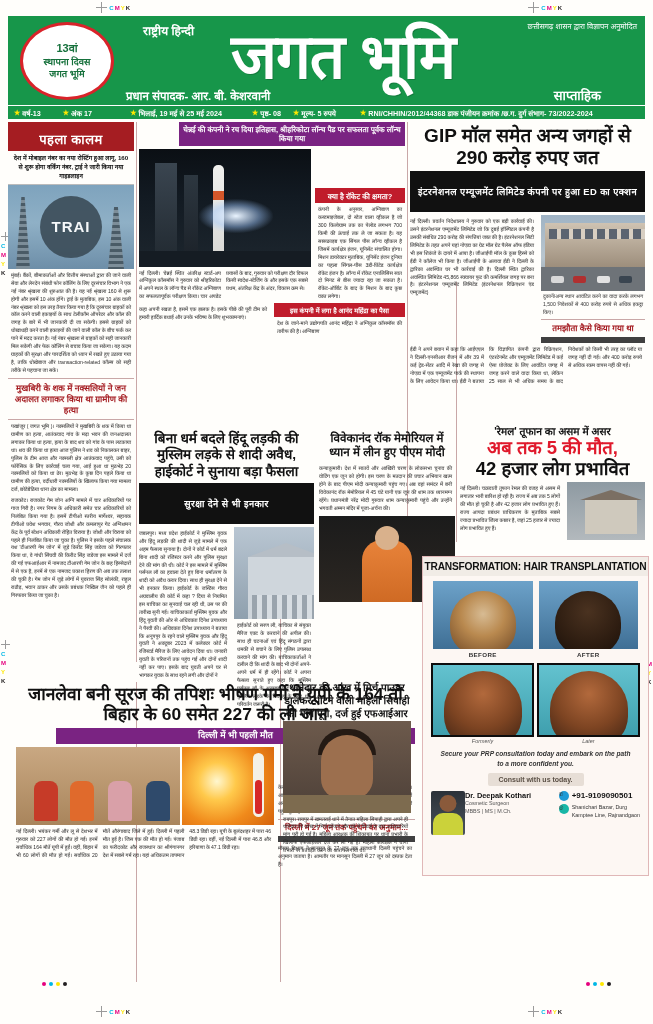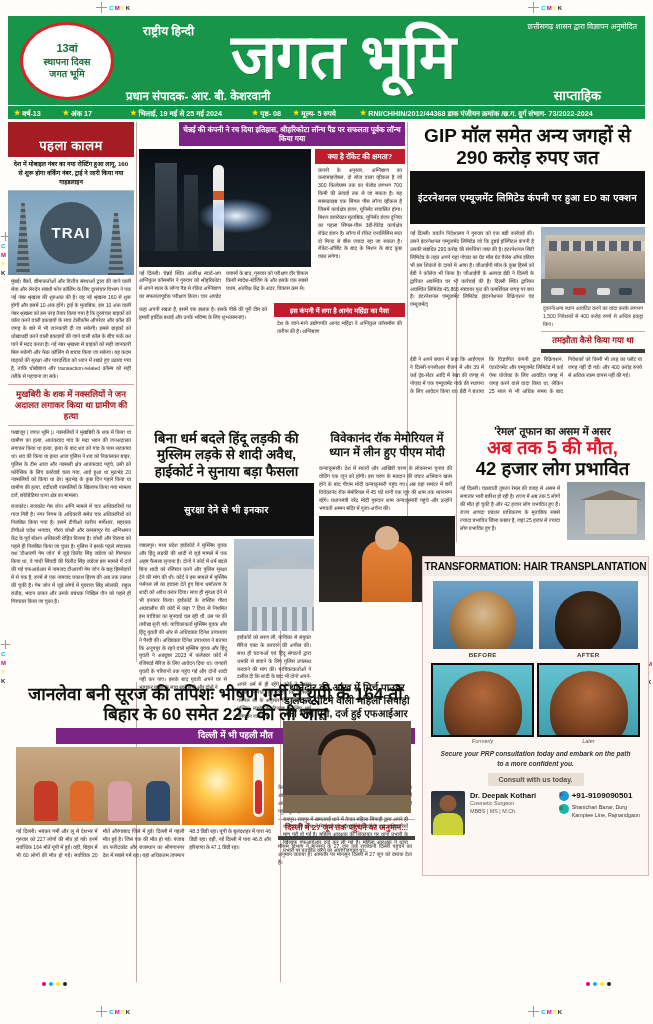--- a/index.html
+++ b/index.html
@@ -70,21 +70,21 @@
   .infobar .sp5{ margin-left:12px; } .infobar .sp6{ margin-left:24px; }
 
   
   .body-area{ position:absolute; left:8px; top:122px; width:637px; height:868px; }
   .col-rule{ position:absolute; background:#c9a7a7; width:1px; }
 
   
   .firstcol{ position:absolute; left:0; top:0; width:126px; }
   .fc-head{
     background:#a51d22; color:#fff; text-align:center; font-size:13px; font-weight:bold;
-    padding:14px 0 3px; letter-spacing:.5px;
+    padding:8px 0 3px; letter-spacing:.5px;
   }
   .fc-sub{ font-size:6.2px; font-weight:bold; color:#111; text-align:center;
            line-height:1.45; padding:3px 3px 3px; border-bottom:1px solid #bbb;}
   .photo{ background:#6b7a86; position:relative; overflow:hidden; }
   .trai-img{
     height:84px; background:linear-gradient(#7ea3bd 0%,#8fb0c6 45%,#6d8ea8 100%);
     display:flex; align-items:center; justify-content:center; position:relative;
   }
   .trai-img:before{
     content:""; position:absolute; left:8px; bottom:0; width:14px; height:72px;
@@ -112,21 +112,21 @@
     border-bottom:1px solid #c9a7a7; margin-top:3px;
   }
 
   
   .lead{ position:absolute; left:131px; top:0; width:266px; }
   .lead-hl{ font-size:19.5px; font-weight:bold; color:#111; text-align:center;
             line-height:1.12; padding:4px 0 3px; letter-spacing:-.3px;}
   .bar-purple{ background:#7a2382; color:#fff; font-size:7.4px; font-weight:bold;
                text-align:center; padding:2.5px 3px; line-height:1.25;margin-left:40px;}
   .bar-black{ background:#111; color:#fff; font-size:9.4px; font-weight:bold;
-              text-align:center; padding:20px 3px; letter-spacing:.4px;}
+              text-align:center; padding:14px 3px; letter-spacing:.4px;}
   .bar-red{ background:#c01c2b; color:#fff; font-size:7.4px; font-weight:bold;
             text-align:center; padding:2.5px 3px;}
   .rocket-img{
     height:118px; background:linear-gradient(#0b0f14 0%,#121a22 40%,#1d262e 100%);
     position:relative; overflow:hidden;
   }
   .rocket-img .tower{ position:absolute; left:16px; bottom:0; width:22px; height:104px;
                       background:linear-gradient(#3a4550,#20282f); }
   .rocket-img .tower2{ position:absolute; left:45px; bottom:0; width:14px; height:92px;
                       background:linear-gradient(#2d3740,#1a2027); }
@@ -147,21 +147,21 @@
   }
   .mall-img .bld{ position:absolute; left:4px; top:8px; width:126px; height:44px;
                   background:linear-gradient(#cfc3b2,#9d8e7c); }
   .mall-img .bld:after{ content:""; position:absolute; inset:6px 4px auto 4px; height:10px;
                   background:repeating-linear-gradient(90deg,#5b6470 0 8px,#d8cfc2 8px 12px); }
   .mall-img .road{ position:absolute; left:0; bottom:0; width:100%; height:24px; background:#6e7378;}
   .mall-img .car{ position:absolute; bottom:8px; width:13px; height:7px; border-radius:2px; background:#d9d9d9;}
   .cap{ font-size:5.1px; line-height:1.5; color:#333; padding:2px 2px 0; text-align:justify;}
   .midhead-red{ font-size:8.4px; font-weight:bold; color:#a51d22; text-align:center;
                 line-height:1.3; padding:3px 2px; border-top:1px solid #c9a7a7;
-                border-bottom:4px solid #404040; margin-top:3px;}
+                border-bottom:6px solid #404040; margin-top:3px;}
 
   
   .t2{ position:absolute; left:131px; top:306px; width:175px; }
   .t2-hl{ font-size:13.6px; font-weight:bold; color:#111; text-align:center; line-height:1.2; padding:3px 0;}
   .t2b{ position:absolute; left:311px; top:306px; width:136px; }
   .t2b-hl{ font-size:11.6px; font-weight:bold; color:#111; text-align:center; line-height:1.22; padding:3px 0;}
   .t2c{ position:absolute; left:452px; top:300px; width:185px; }
   .t2c-kicker{ font-size:10.4px; font-weight:bold; color:#111; text-align:center; padding:2px 0 0;}
   .t2c-hl-red{ font-size:18.5px; font-weight:bold; color:#e0192b; text-align:center; line-height:1.12; }
   .t2c-hl{ font-size:18.5px; font-weight:bold; color:#111; text-align:center; line-height:1.12; }
@@ -220,21 +220,21 @@
   .ad-pair2{ display:flex; gap:3px; padding:5px 8px 0; }
   .ad-ph2{ flex:1; height:74px; background:linear-gradient(#63c2cf,#3f9fae); position:relative; overflow:hidden; border:2px solid #0d0d0d;}
   .ad-ph2 .head{ position:absolute; left:50%; transform:translateX(-50%); bottom:-12px; width:78px; height:76px;
                  border-radius:50% 50% 40% 40%; background:radial-gradient(circle at 50% 30%,#b2693c 0%,#7d4422 52%,#3a2012 100%);}
   .ad-sublbl{ display:flex; gap:3px; padding:1px 8px 0; font-size:5.4px; font-style:italic; color:#555;}
   .ad-sublbl div{ flex:1; text-align:center; }
   .ad-tag{ font-size:6.6px; font-style:italic; font-weight:bold; color:#333; text-align:center;
            line-height:1.45; padding:5px 14px 3px;}
   .ad-cta{ margin:2px auto 0; width:96px; background:#e7ded6; color:#5b5046; font-size:7px;
            font-weight:bold; text-align:center; padding:3px 0; border-radius:2px;}
-  .ad-foot{ display:flex; align-items:flex-start; padding:5px 8px 0; gap:5px;}
+  .ad-foot{ display:flex; align-items:flex-start; padding:5px 8px 0; }
   .ad-doc{ width:34px; height:44px; background:linear-gradient(#2b3138,#4a535c); position:relative; border-radius:2px; overflow:hidden;}
   .ad-doc:before{ content:""; position:absolute; left:50%; transform:translateX(-50%); top:4px; width:17px; height:17px;
                   border-radius:50%; background:#8a5a3b; }
   .ad-doc:after{ content:""; position:absolute; left:50%; transform:translateX(-50%); bottom:0; width:30px; height:22px;
                   border-radius:10px 10px 0 0; background:#cbd23a; }
   .ad-docinfo b{ display:block; font-size:7.4px; color:#111; }
   .ad-docinfo span{ display:block; font-size:5.4px; color:#555; line-height:1.45; }
   .ad-contact{ margin-left:auto; }
   .ad-row{ display:flex; align-items:flex-start; gap:3px; margin-bottom:3px; }
   .ad-ic{ width:10px; height:10px; border-radius:50%; background:#1f9ad6; color:#fff; font-size:6px;
@@ -375,21 +375,21 @@
         <div class="trai-disc">TRAI</div>
       </div>
       <div class="bodytext">मुंबई। बैंकों, बीमाकर्ताओं और वित्तीय संस्थाओं द्वारा की जाने वाली सेवा और लेनदेन संबंधी फोन कॉलिंग के लिए दूरसंचार विभाग ने एक नई नंबर श्रृंखला की शुरुआत की है। यह नई श्रृंखला 160 से शुरू होगी और इसमें 10 अंक होंगे। ट्राई के मुताबिक, इस 10 अंक वाली नंबर श्रृंखला को इस तरह तैयार किया गया है कि दूरसंचार ग्राहकों को कॉल करने वाली इकाइयों के साथ टेलीकॉम ऑपरेटर और कॉल की जगह के बारे में भी जानकारी दी जा सकेगी। इससे ग्राहकों को धोखाधड़ी करने वाली इकाइयों की जाने वाली कॉल के बीच फर्क कर पाने में मदद करता है। नई नंबर श्रृंखला से ग्राहकों को सही जानकारी मिल सकेगी और फेक कॉलिंग से बचाव किया जा सकेगा। यह कदम ग्राहकों की सुरक्षा और पारदर्शिता को ध्यान में रखते हुए उठाया गया है, ताकि धोखेबाज और transaction-related कॉल्स को सही तरीके से पहचाना जा सके।</div>
       <div class="fc-midhead">मुखबिरी के शक में नक्सलियों ने जन अदालत लगाकर किया था ग्रामीण की हत्या</div>
       <div class="bodytext">पखांजूर ( जगत भूमि )। नक्सलियों ने मुखबिरी के शक में किया था ग्रामीण का हत्या, आतंकवाद गांव के मढ़ा भवन की जनअदालत लगाकर किया था हत्या, हत्या के बाद शव को गांव के पास लटकाया था। शव की किया था हत्या आज पुलिस ने शव को निकालकर बाहर, पुलिस के टीम आज और नक्सली क्षेत्र आतंकवाद पहुंचे, उसी को फोरेंसिक के लिए कार्रवाई चला गया, आई हुआ था मुठभेड़ 20 नक्सलियों को किया था ढेर। मुठभेड़ के कुछ दिन पहले किया था ग्रामीण की हत्या, वर्दीधारी नक्सलियों के खिलाफ किया गया मामला दर्ज, छोटेबेठिया थाना क्षेत्र का मामला।</div>
       <div class="bodytext">राजकोट। राजकोट गेम जोन अग्नि मामले में चार अधिकारियों पर गाज गिरी है। नगर निगम के अधिकारी समेत चार अधिकारियों को निलंबित किया गया है। इसमें टीपीओ स्तरीय मार्गेश्वर, सहायक टीपीओ प्रवेश भगवार, गौरव जोशी और कमलापुर गेट अग्निशमन केंद्र के पूर्व स्टेशन अधिकारी रोहित विराया है। जोशी और विराया को पहले ही निलंबित किया जा चुका है। पुलिस ने इसके पहले संचालक यश 'टीआरपी गेम जोन' में जुड़े किरीट सिंह जडेजा को गिरफ्तार किया था, वे गांधी सिंघवी की किरीट सिंह जडेजा इस मामले में दर्ज की गई एफआईआर में नामजद टीआरपी गेम जोन के छह हिस्सेदारों में से एक है, इनमें से एक नामजद प्रकाश हिरण की अब तक तलाश की चुकी है। गेम जोन में जुड़े लोगों में युवराज सिंह सोलंकी, राहुल राठौड़, भवान ठाकर और उसके प्रबंधक निखिल जैन को पहले ही गिरफ्तार किया जा चुका है।</div>
     </div>
 
     <div class="lead">
       <div class="bar-purple">चेन्नई की कंपनी ने रच दिया इतिहास, श्रीहरिकोटा लॉन्च पैड पर सफलता पूर्वक लॉन्च किया गया</div>
-      <div style="display:flex; gap:4px; margin-top:3px;">
+      <div style="display:flex; gap:4px; margin-top:3px;align-items:flex-end;">
         <div style="flex:0 0 172px;">
           <div class="photo rocket-img">
             <span class="tower"></span>
               <span class="tower2"></span>
             <span class="rkt"></span>
               <span class="glow"></span>
               <span class="ground"></span>
           </div>
           <div class="bodytext twocol" style="padding-left:0;">नई दिल्ली। चेन्नई स्थित अंतरिक्ष स्टार्ट-अप अग्निकुल कॉसमॉस ने गुरुवार को श्रीहरिकोटा में अपने स्थल के लॉन्च पैड से रॉकेट अग्निबाण का सफलतापूर्वक परीक्षण किया। चार अपडेट प्रयासों के बाद, गुरुवार को परीक्षण दौर विफल किसी स्वदेश-स्टेजिंग के और इसके एक सबसे प्रथम, अंतरिक्ष केंद्र के अंदर, विकास क्रम से।</div>
         </div>

